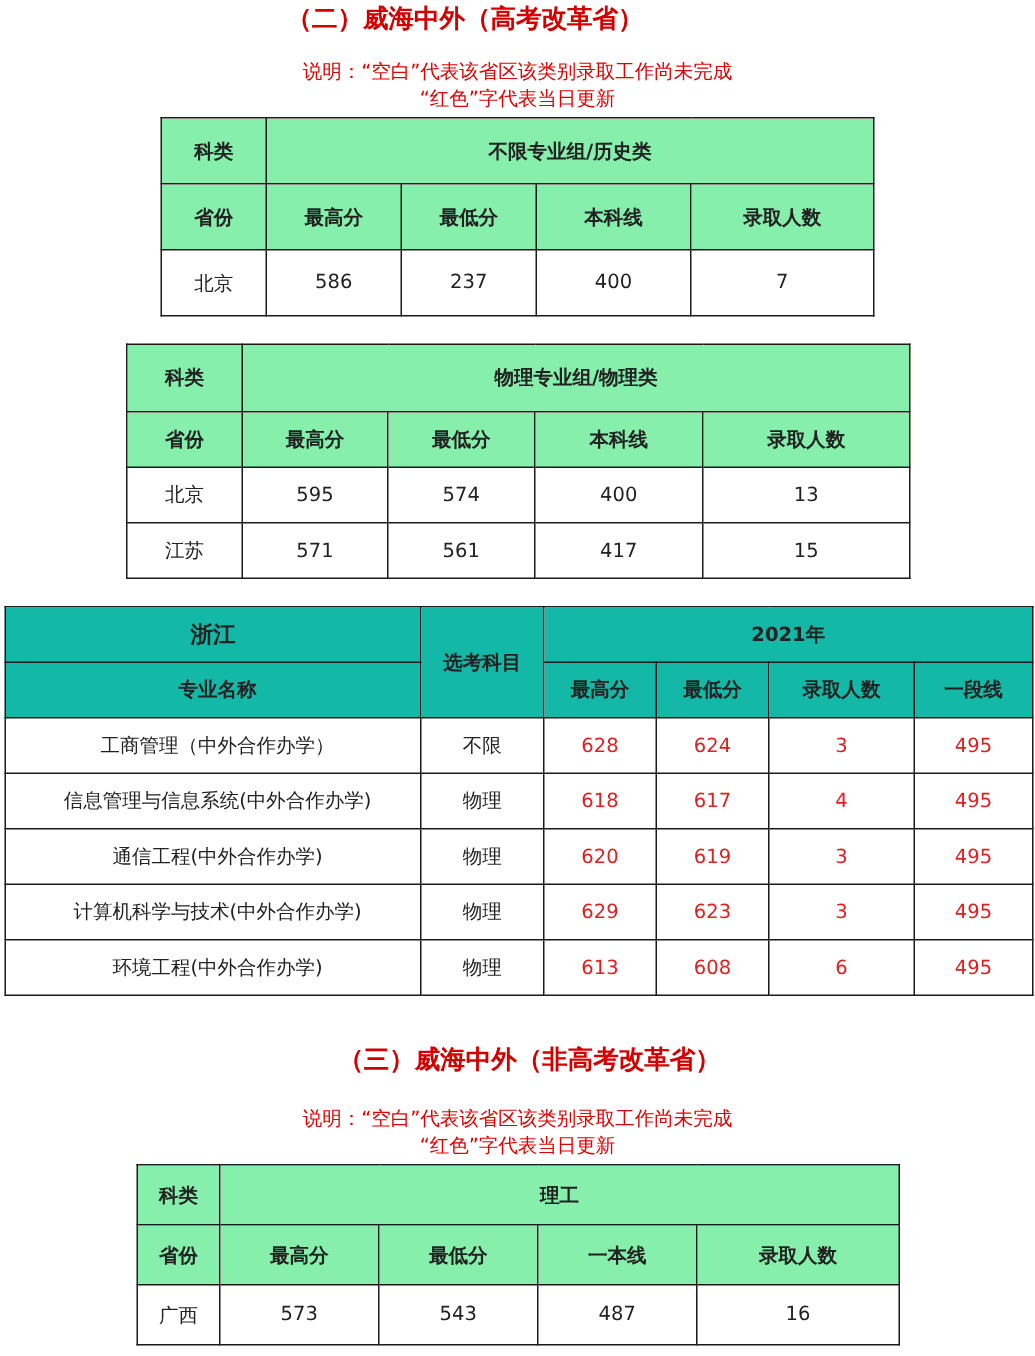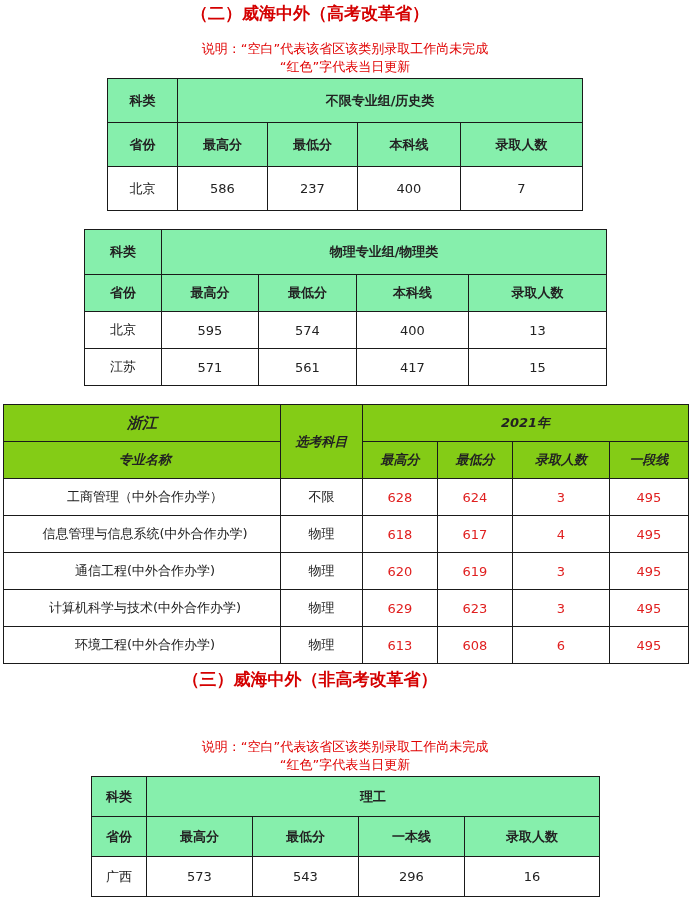--- a/index.html
+++ b/index.html
@@ -42,21 +42,21 @@
   }
   table.data td {
     border: 1.5px solid #1a1a1a;
     text-align: center;
     vertical-align: middle;
     padding: 0;
     overflow: hidden;
     white-space: nowrap;
   }
   .hdr-a td.h { background: #86efac; font-weight: bold; }
-  .hdr-b td.h { background: #84cc16; font-weight: bold; font-style: italic; }
+  .hdr-b td.h { background: #14b8a6; font-weight: bold; }
   td.bold { font-weight: normal; }
   td.red { color: #e02020; }
   td.left { text-align: left; padding-left: 6px !important; }
   td.norm { font-weight: normal; }
   .big { font-size: 15px; }
 </style>
 </head>
 <body>
 
 <div class="section-title" style="top:2px;">（二）威海中外（高考改革省）</div>
@@ -188,21 +188,21 @@
     <td class="bold left">环境工程(中外合作办学)</td>
     <td class="bold">物理</td>
     <td class="red">613</td>
     <td class="red">608</td>
     <td class="red">6</td>
     <td class="red">495</td>
   </tr>
 </tbody>
   </table>
 
-<div class="section-title" style="top:668px;">（三）威海中外（非高考改革省）</div>
+<div class="section-title" style="top:696px;margin-left:43px;">（三）威海中外（非高考改革省）</div>
 <div class="note" style="top:738px;">说明：“空白”代表该省区该类别录取工作尚未完成</div>
 <div class="note" style="top:756px;">“红色”字代表当日更新</div>
 
 <table class="data hdr-a" style="left:91px; top:776px; width:508px;">
   <colgroup>
     <col style="width:55px">
       <col style="width:106px">
       <col style="width:106px">
       <col style="width:106px">
       <col style="width:135px">
@@ -216,17 +216,17 @@
     <td class="h">省份</td>
     <td class="h">最高分</td>
     <td class="h">最低分</td>
     <td class="h">一本线</td>
     <td class="h">录取人数</td>
   </tr>
   <tr style="height:40px">
     <td>广西</td>
     <td>573</td>
     <td>543</td>
-    <td>296</td>
+    <td>487</td>
     <td>16</td>
   </tr>
 </tbody>
   </table>
 
 </body></html>

